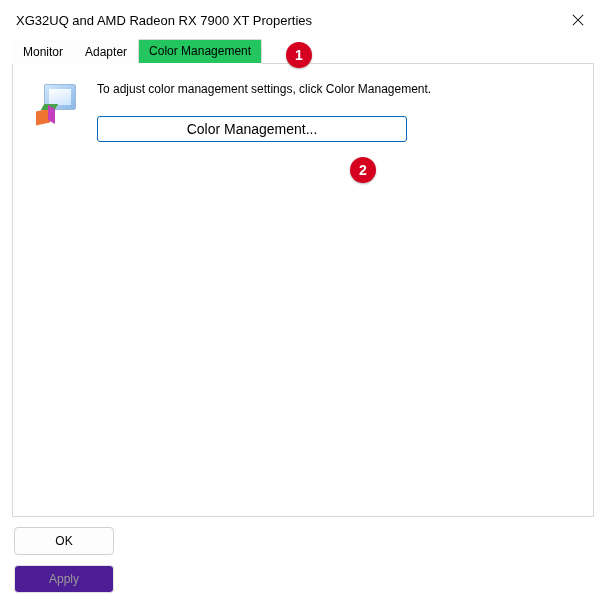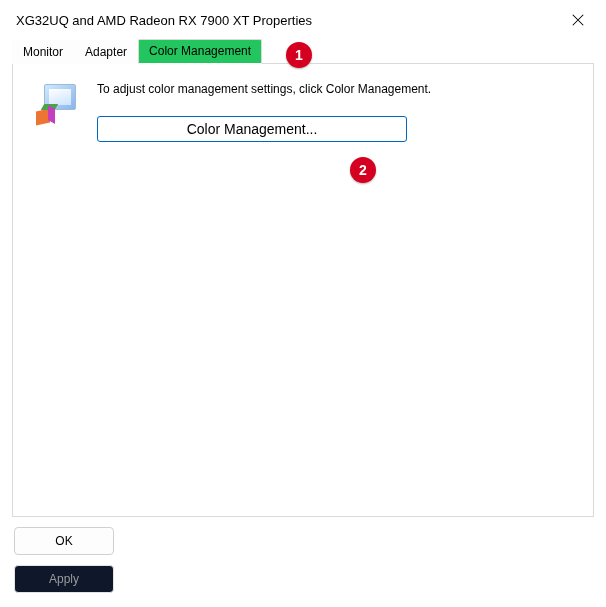--- a/index.html
+++ b/index.html
@@ -140,21 +140,21 @@
       background: #fdfdfd;
       display: flex;
       align-items: center;
       justify-content: center;
       font-size: 12px;
       cursor: pointer;
     }
     .btn.disabled {
       color: #9a9a9a;
       cursor: default;
-      background: #0f172a;
+      background: #4c1d95;
       border-color: #e3e3e3;
     }
     .cm-icon {
       width: 44px;
       height: 42px;
       position: relative;
     }
     .cm-icon .mon {
       position: absolute;
       left: 10px; top: 0;

